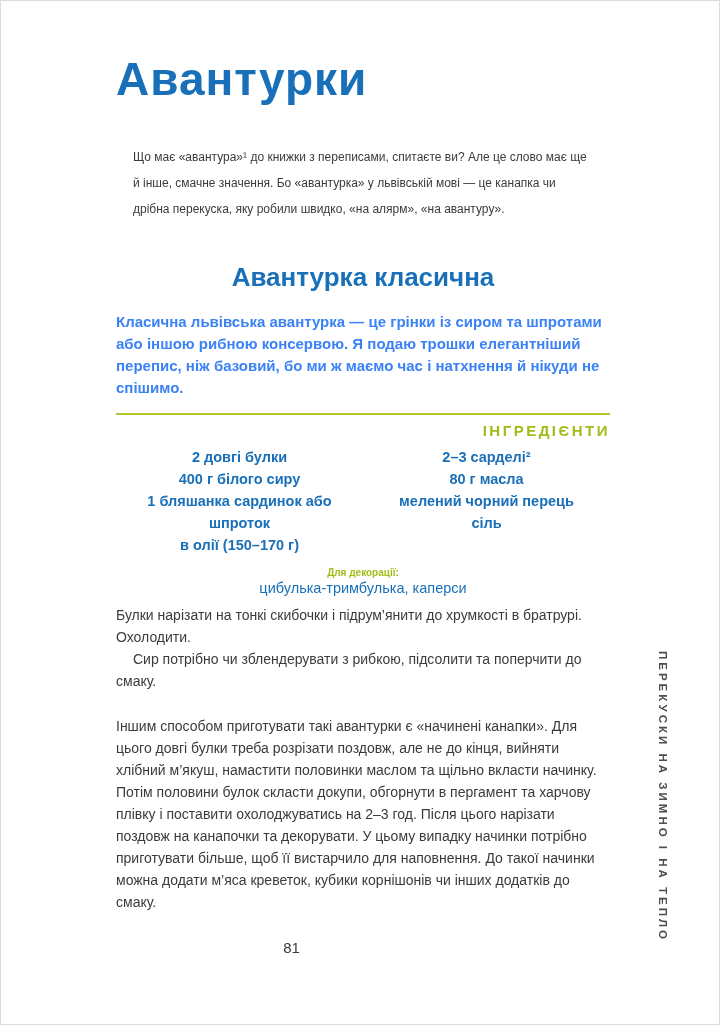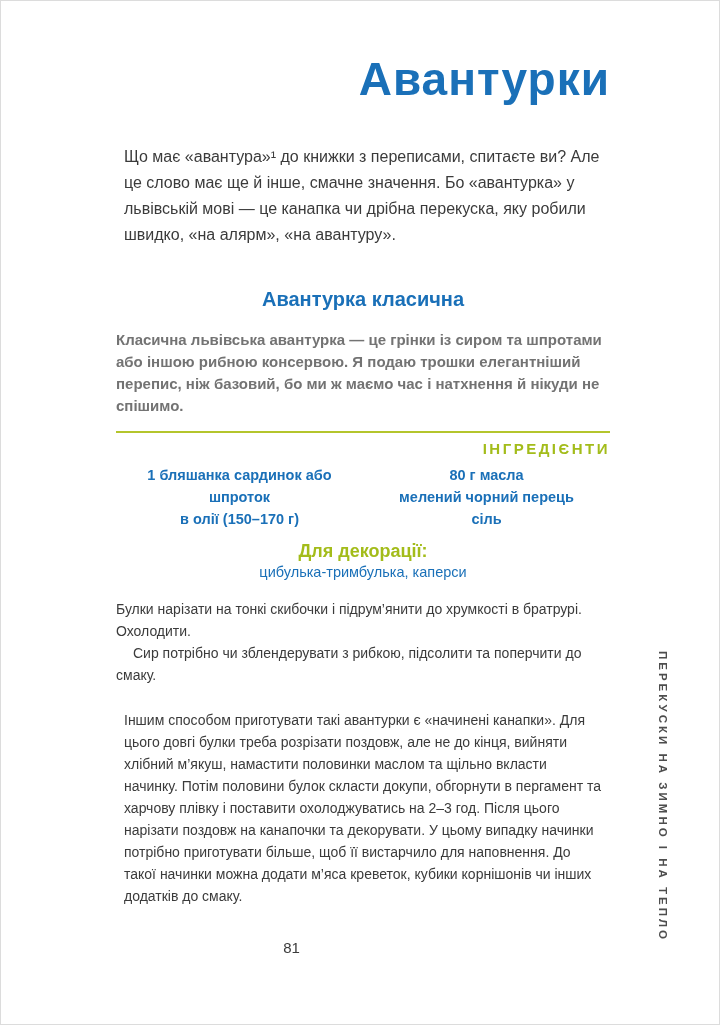--- a/index.html
+++ b/index.html
@@ -21,49 +21,49 @@
   }
   .content {
     position: absolute;
     left: 115px;
     top: 0;
     width: 494px;
   }
   .title {
     margin: 0;
     margin-top: 52px;
-    text-align: right;
+    text-align: left;
     color: #1a70b8;
     font-size: 46px;
     line-height: 1.15;
     font-weight: bold;
     letter-spacing: 1px;
   }
   .intro {
-    margin: 8px;
+    margin: 17px;
     margin-top: 38px;
-    font-size: 16px;
+    font-size: 12px;
     line-height: 26px;
     color: #3b3b3b;
   }
   .recipe-title {
     margin: 0;
     margin-top: 40px;
     text-align: center;
     color: #1a70b8;
-    font-size: 20px;
+    font-size: 26px;
     font-weight: bold;
   }
   .lead {
     margin: 0;
     margin-top: 18px;
     font-size: 15px;
     line-height: 22px;
     font-weight: bold;
-    color: #737373;
+    color: #3b82f6;
   }
   .rule {
     margin-top: 14px;
     border-top: 2px solid #b4c52c;
   }
   .ing-heading {
     margin-top: 7px;
     text-align: right;
     color: #a3bc1a;
     font-size: 15px;
@@ -79,39 +79,39 @@
     text-align: center;
     color: #1a70b8;
     font-size: 14.5px;
     line-height: 22px;
     font-weight: bold;
   }
   .decor-label {
     margin-top: 11px;
     text-align: center;
     color: #a3bc1a;
-    font-size: 18px;
+    font-size: 10px;
     font-weight: bold;
   }
   .decor-items {
     margin-top: 2px;
     text-align: center;
     color: #1a70b8;
     font-size: 14.5px;
     font-weight: normal;
   }
   .steps {
-    margin-top: 18px;
+    margin-top: 8px;
     font-size: 14px;
     line-height: 22px;
   }
   .steps p { margin: 0; }
   .steps p.ind { text-indent: 17px; }
   .note {
-    margin: 8px;
+    margin: 0;
     margin-top: 23px;
     font-size: 14px;
     line-height: 22px;
   }
   .side-label {
     position: absolute;
     top: 650px;
     right: 50px;
     writing-mode: vertical-rl;
     text-orientation: mixed;
@@ -144,24 +144,27 @@
     <h2 class="recipe-title">Авантурка класична</h2>
 
     <p class="lead">Класична львівська авантурка — це грінки із сиром та шпротами або іншою рибною консервою. Я подаю трошки елегантніший перепис, ніж базовий, бо ми ж маємо час і натхнення й нікуди не спішимо.</p>
 
     <div class="rule"></div>
 
     <div class="ing-heading">ІНГРЕДІЄНТИ</div>
 
     <div class="columns">
       <div class="col">
+        <div>2 довгі булки</div>
+        <div>400 г білого сиру</div>
         <div>1 бляшанка сардинок або шпроток</div>
         <div>в олії (150–170 г)</div>
       </div>
       <div class="col">
+        <div>2–3 сарделі²</div>
         <div>80 г масла</div>
         <div>мелений чорний перець</div>
         <div>сіль</div>
       </div>
     </div>
 
     <div class="decor-label">Для декорації:</div>
     <div class="decor-items">цибулька-тримбулька, каперси</div>
 
     <div class="steps">

